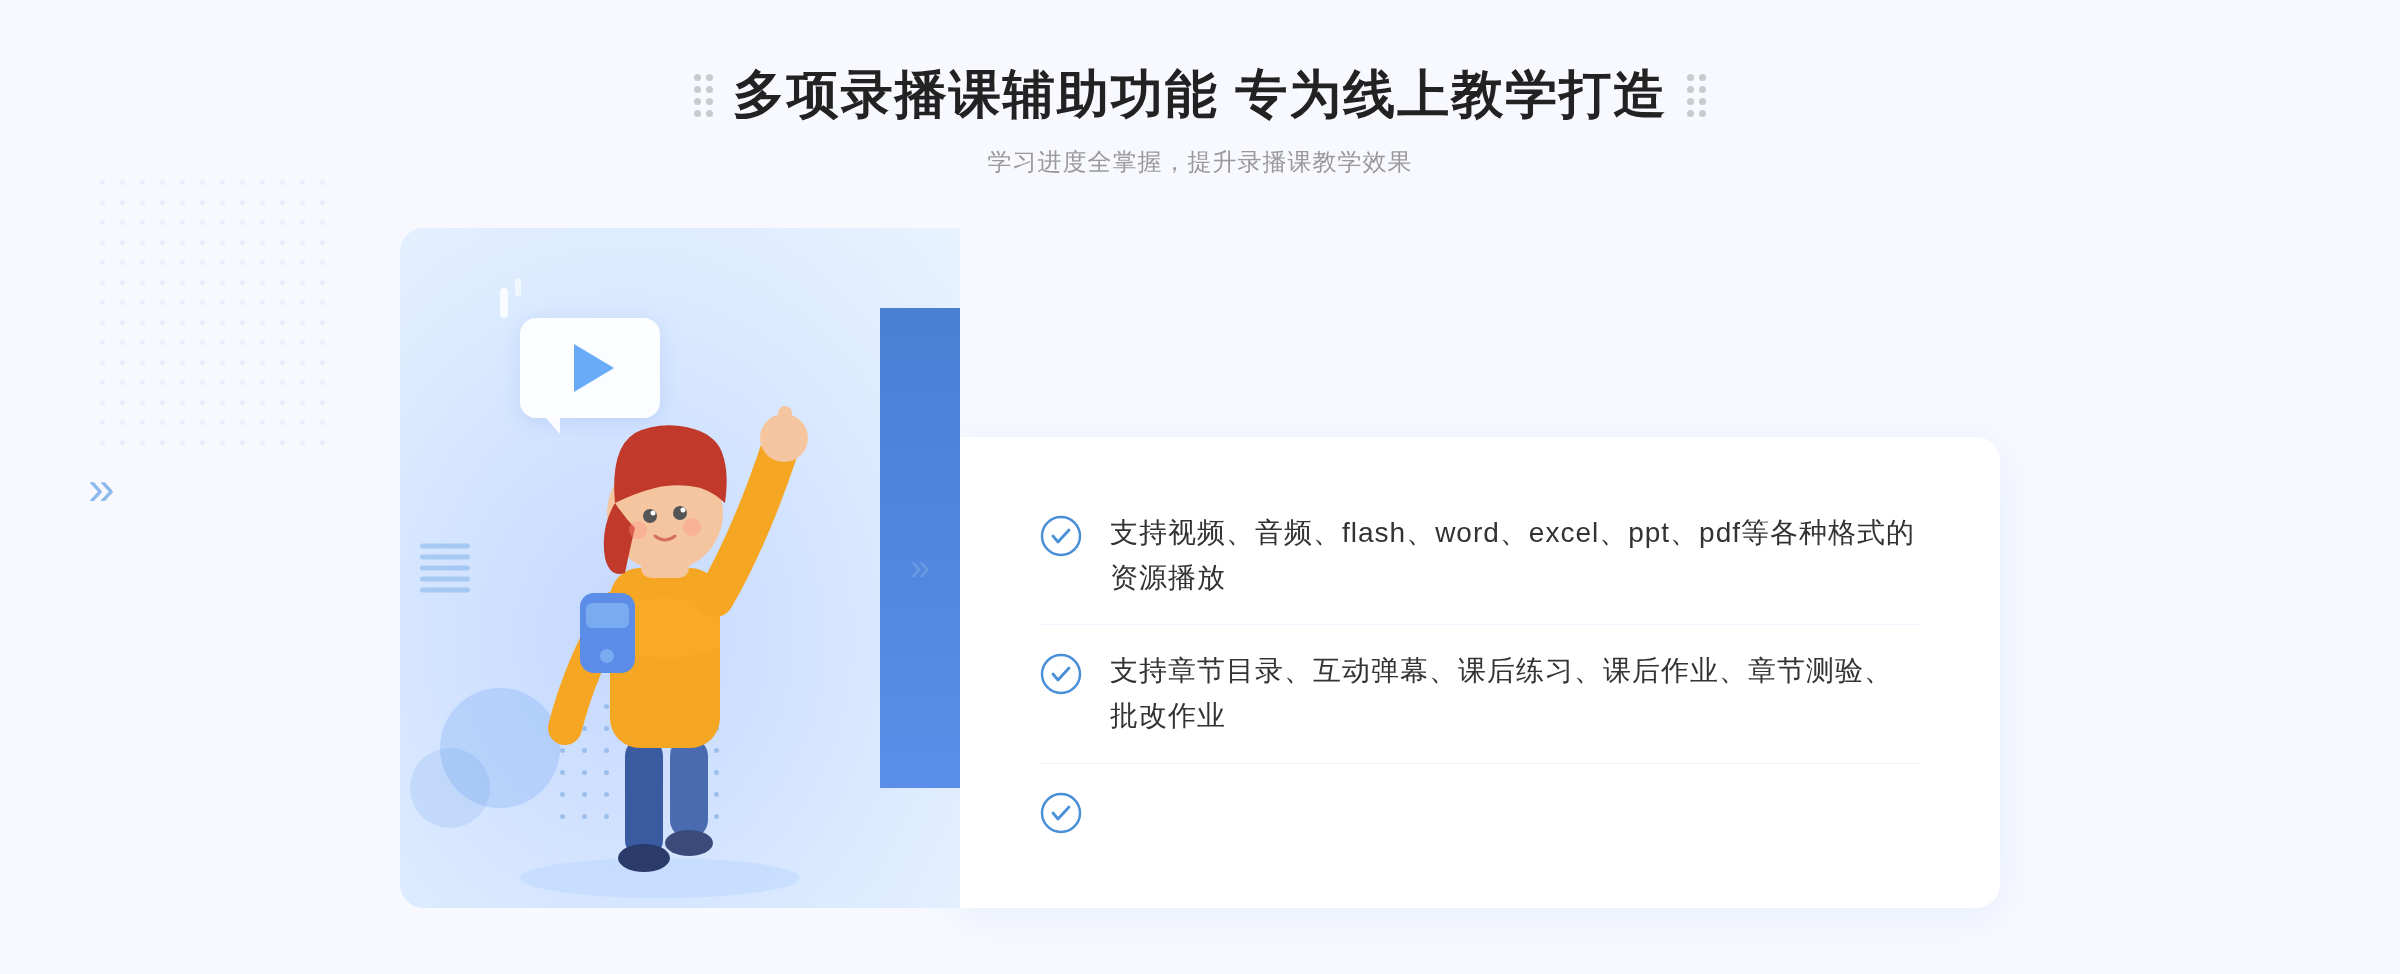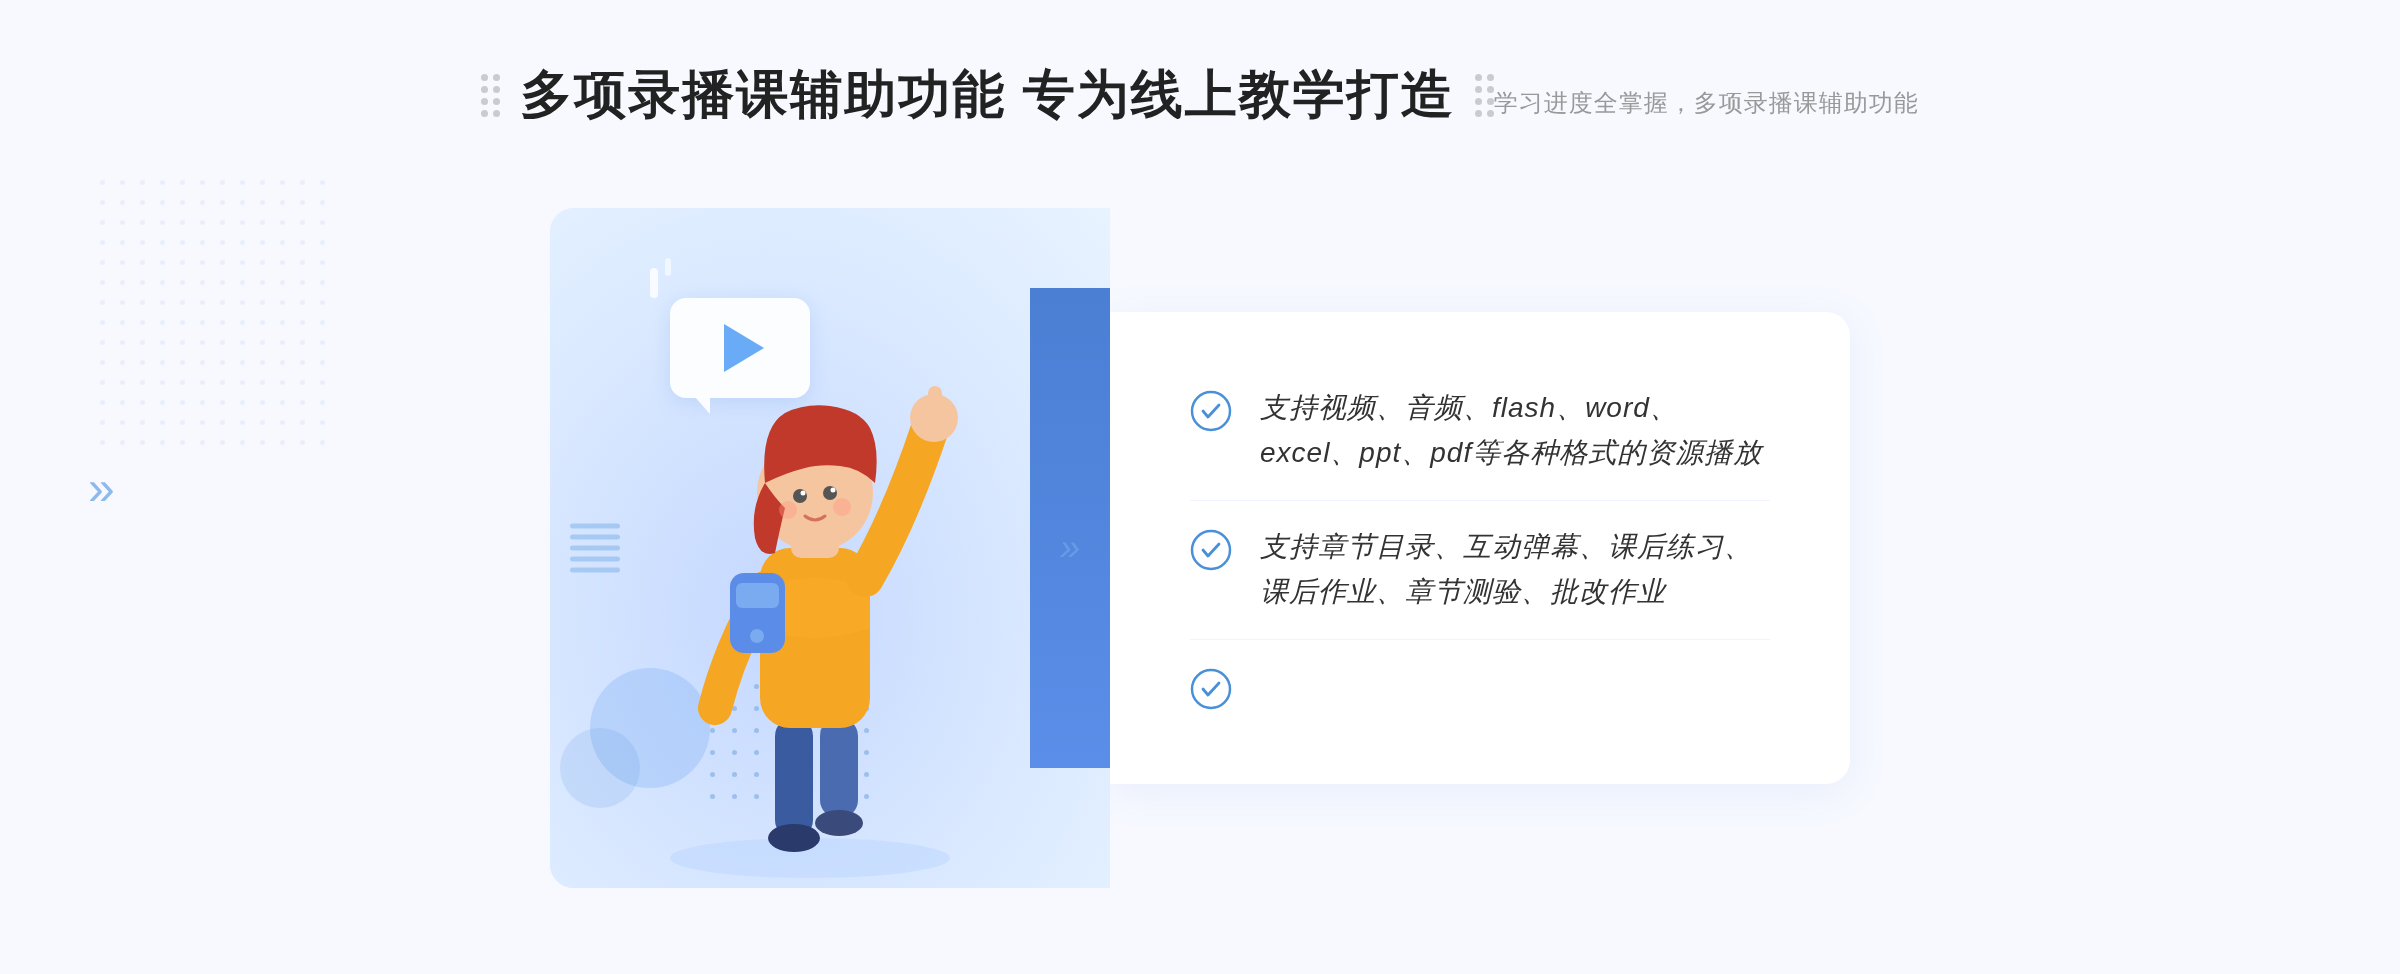--- a/index.html
+++ b/index.html
@@ -41,23 +41,23 @@
       top: 50%;
       transform: translateY(-50%);
       color: #4a90e2;
       font-size: 48px;
       opacity: 0.6;
     }
 
     
     .header-section {
       display: flex;
-      flex-direction: row;
+      flex-direction: column;
       align-items: center;
-      margin-bottom: 78px;
+      margin-bottom: 50px;
       position: relative;
     }
 
     .title-row {
       display: flex;
       align-items: center;
       gap: 20px;
     }
 
     .page-title {
@@ -70,25 +70,24 @@
     .page-subtitle {
       font-size: 24px;
       color: #999;
       margin-top: 16px;
       letter-spacing: 1px;
     }
 
     
     .main-content {
       display: flex;
-      align-items: center;
-      width: 1300px;
+      align-items: flex-end;
+      width: 1600px;
       min-height: 680px;
       position: relative;
-      font-style: italic;
     }
 
     
     .illustration-panel {
       width: 560px;
       min-height: 680px;
       background: linear-gradient(145deg, #e8f0ff 0%, #d0e2ff 100%);
       border-radius: 24px 0 0 24px;
       position: relative;
       overflow: hidden;
@@ -507,21 +506,21 @@
         <div class="ltd"></div>
           <div class="ltd"></div>
         <div class="ltd"></div>
           <div class="ltd"></div>
         <div class="ltd"></div>
           <div class="ltd"></div>
         <div class="ltd"></div>
           <div class="ltd"></div>
       </div>
     </div>
-    <p class="page-subtitle">学习进度全掌握，多项录播课辅助功能</p>
+    <p class="page-subtitle">学习进度全掌握，提升录播课教学效果</p>
   </div>
 
   <div class="main-content">
 
     <div class="illustration-panel">
 
       <div class="blue-accent-panel"></div>
 
       <div class="light-beam"></div>
       <div class="light-beam-2"></div>

